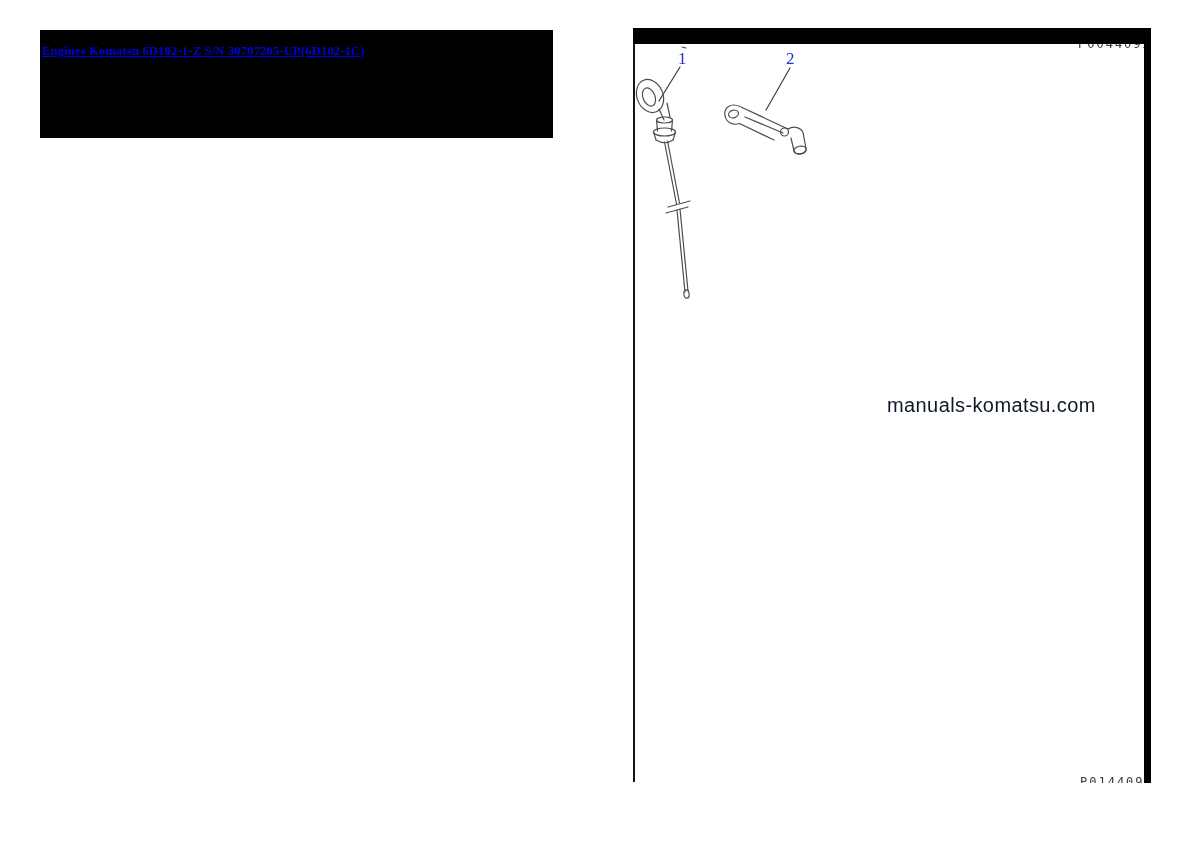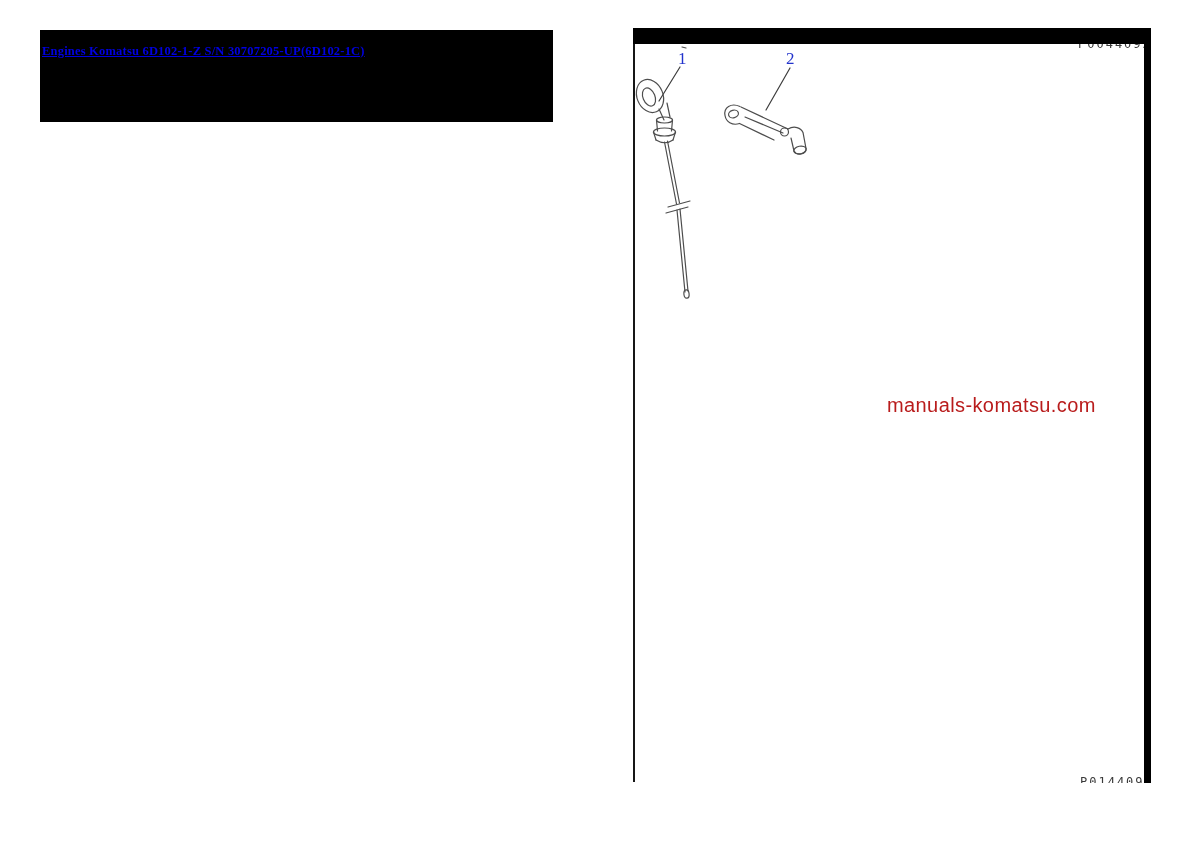--- a/index.html
+++ b/index.html
@@ -10,21 +10,21 @@
     background: #ffffff;
     font-family: "Liberation Sans", sans-serif;
     overflow: hidden;
     position: relative;
   }
   .abs { position: absolute; }
 
   
   .redaction-left {
     left: 40px; top: 30px;
-    width: 513px; height: 92px;
+    width: 513px; height: 108px;
     background: #000000;
     z-index: 3;
   }
   .breadcrumb-link {
     display: inline-block;
     margin: 14px 0 0 2px;
     font-family: "Liberation Serif", serif;
     font-weight: bold;
     font-size: 12.5px;
     color: #0000e0;
@@ -73,21 +73,21 @@
   .print-code-bottom-clip {
     left: 1080px; top: 772px;
     width: 80px; height: 11px;
     overflow: hidden; 
     z-index: 1;
   }
   .watermark {
     left: 887px; top: 394px;
     font-family: "Liberation Sans", sans-serif;
     font-size: 20px;
-    color: #b91c1c;
+    color: #0f172a;
     letter-spacing: 0.4px;
     z-index: 1;
   }
   .callout {
     font-family: "Liberation Serif", serif;
     font-size: 17px;
     color: #2233cc;
     z-index: 2;
     cursor: pointer;
     line-height: 1;

